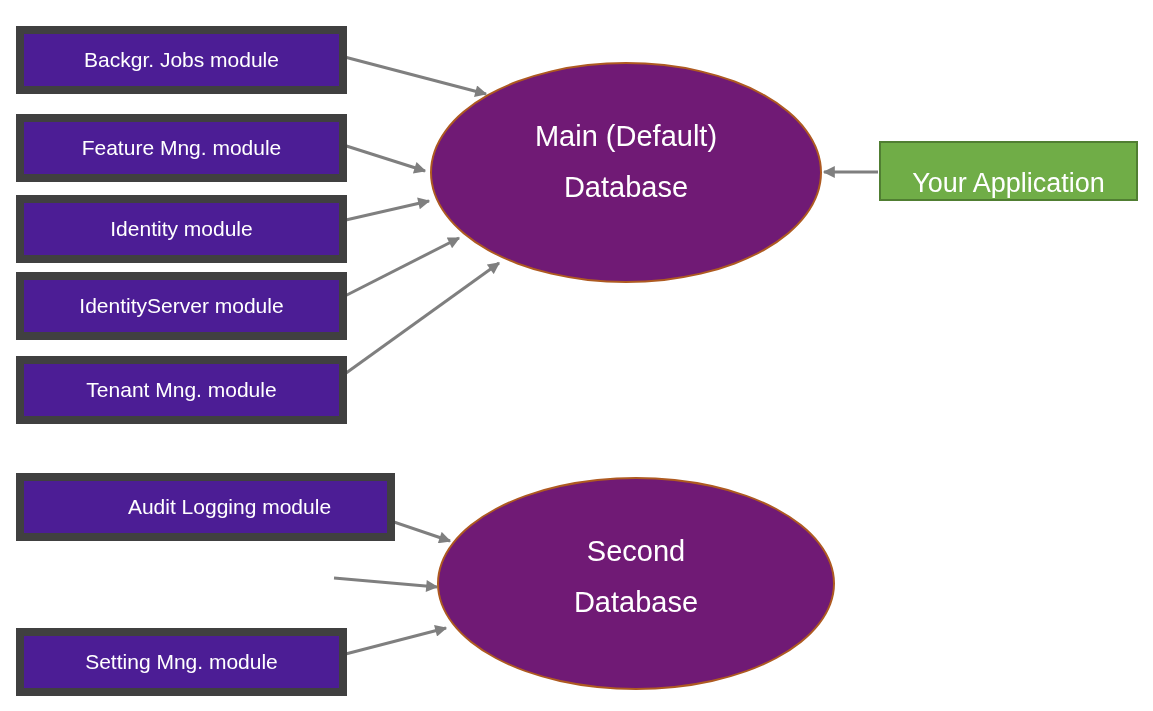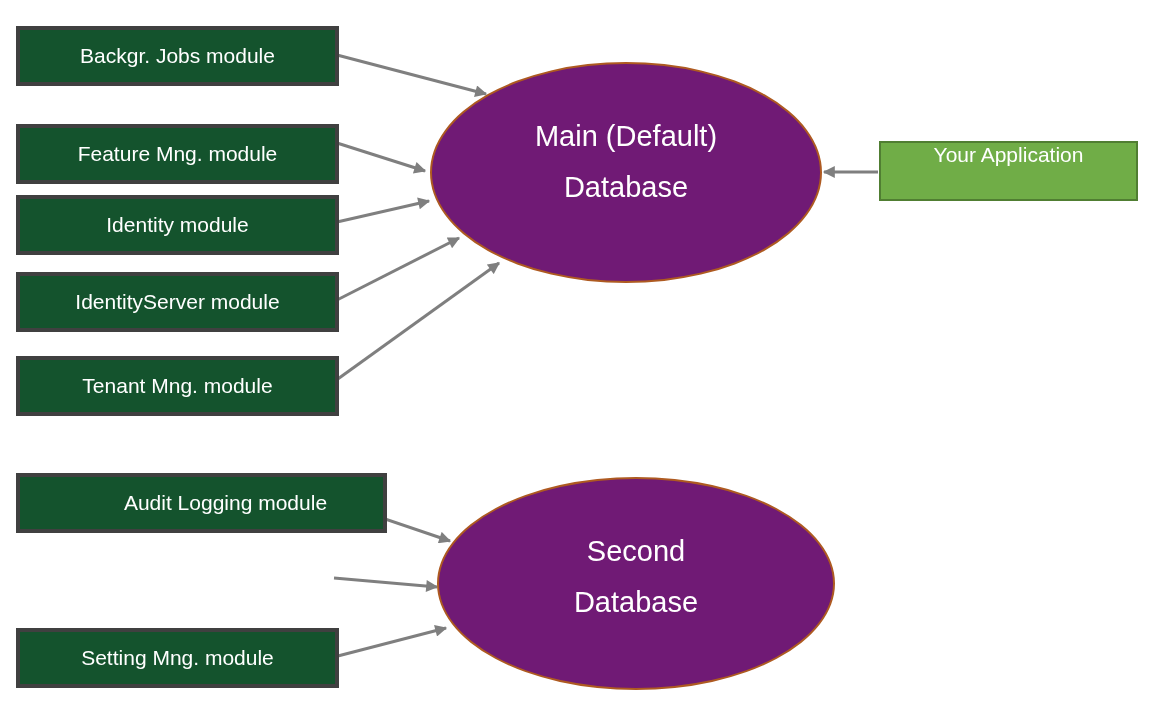--- a/index.html
+++ b/index.html
@@ -21,22 +21,22 @@
     top: 0;
     width: 1153px;
     height: 711px;
     pointer-events: none;
   }
   .mbox {
     position: absolute;
     left: 16px;
     width: 315px;
     height: 52px;
-    background: #14532d;
-    border: 4px solid #404040;
+    background: #4c1d95;
+    border: 8px solid #404040;
     color: #ffffff;
     font-size: 21px;
     display: flex;
     align-items: center;
     justify-content: center;
     text-align: center;
     box-sizing: content-box;
   }
   .db-ellipse {
     position: absolute;
@@ -71,30 +71,30 @@
   #second-db .db-text { transform: translateY(-7px); }
   #app-box {
     position: absolute;
     left: 879px;
     top: 141px;
     width: 255px;
     height: 56px;
     background: #70AD47;
     border: 2px solid #507E32;
     color: #ffffff;
-    font-size: 21px;
+    font-size: 27px;
     display: flex;
-    align-items: flex-start;
+    align-items: flex-end;
     justify-content: center;
     text-align: center;
     box-sizing: content-box;
   }
   
   #mbox-0 { top: 26px; }
-  #mbox-1 { top: 114px; margin-top: 10px; }
+  #mbox-1 { top: 114px; }
   #mbox-2 { top: 195px; }
   #mbox-3 { top: 272px; }
   #mbox-4 { top: 356px; }
   #mbox-5 { top: 473px; padding-left: 48px; }
   #mbox-6 { top: 550px; }
   #mbox-7 { top: 628px; }
 </style>
 </head>
 <body>
 

